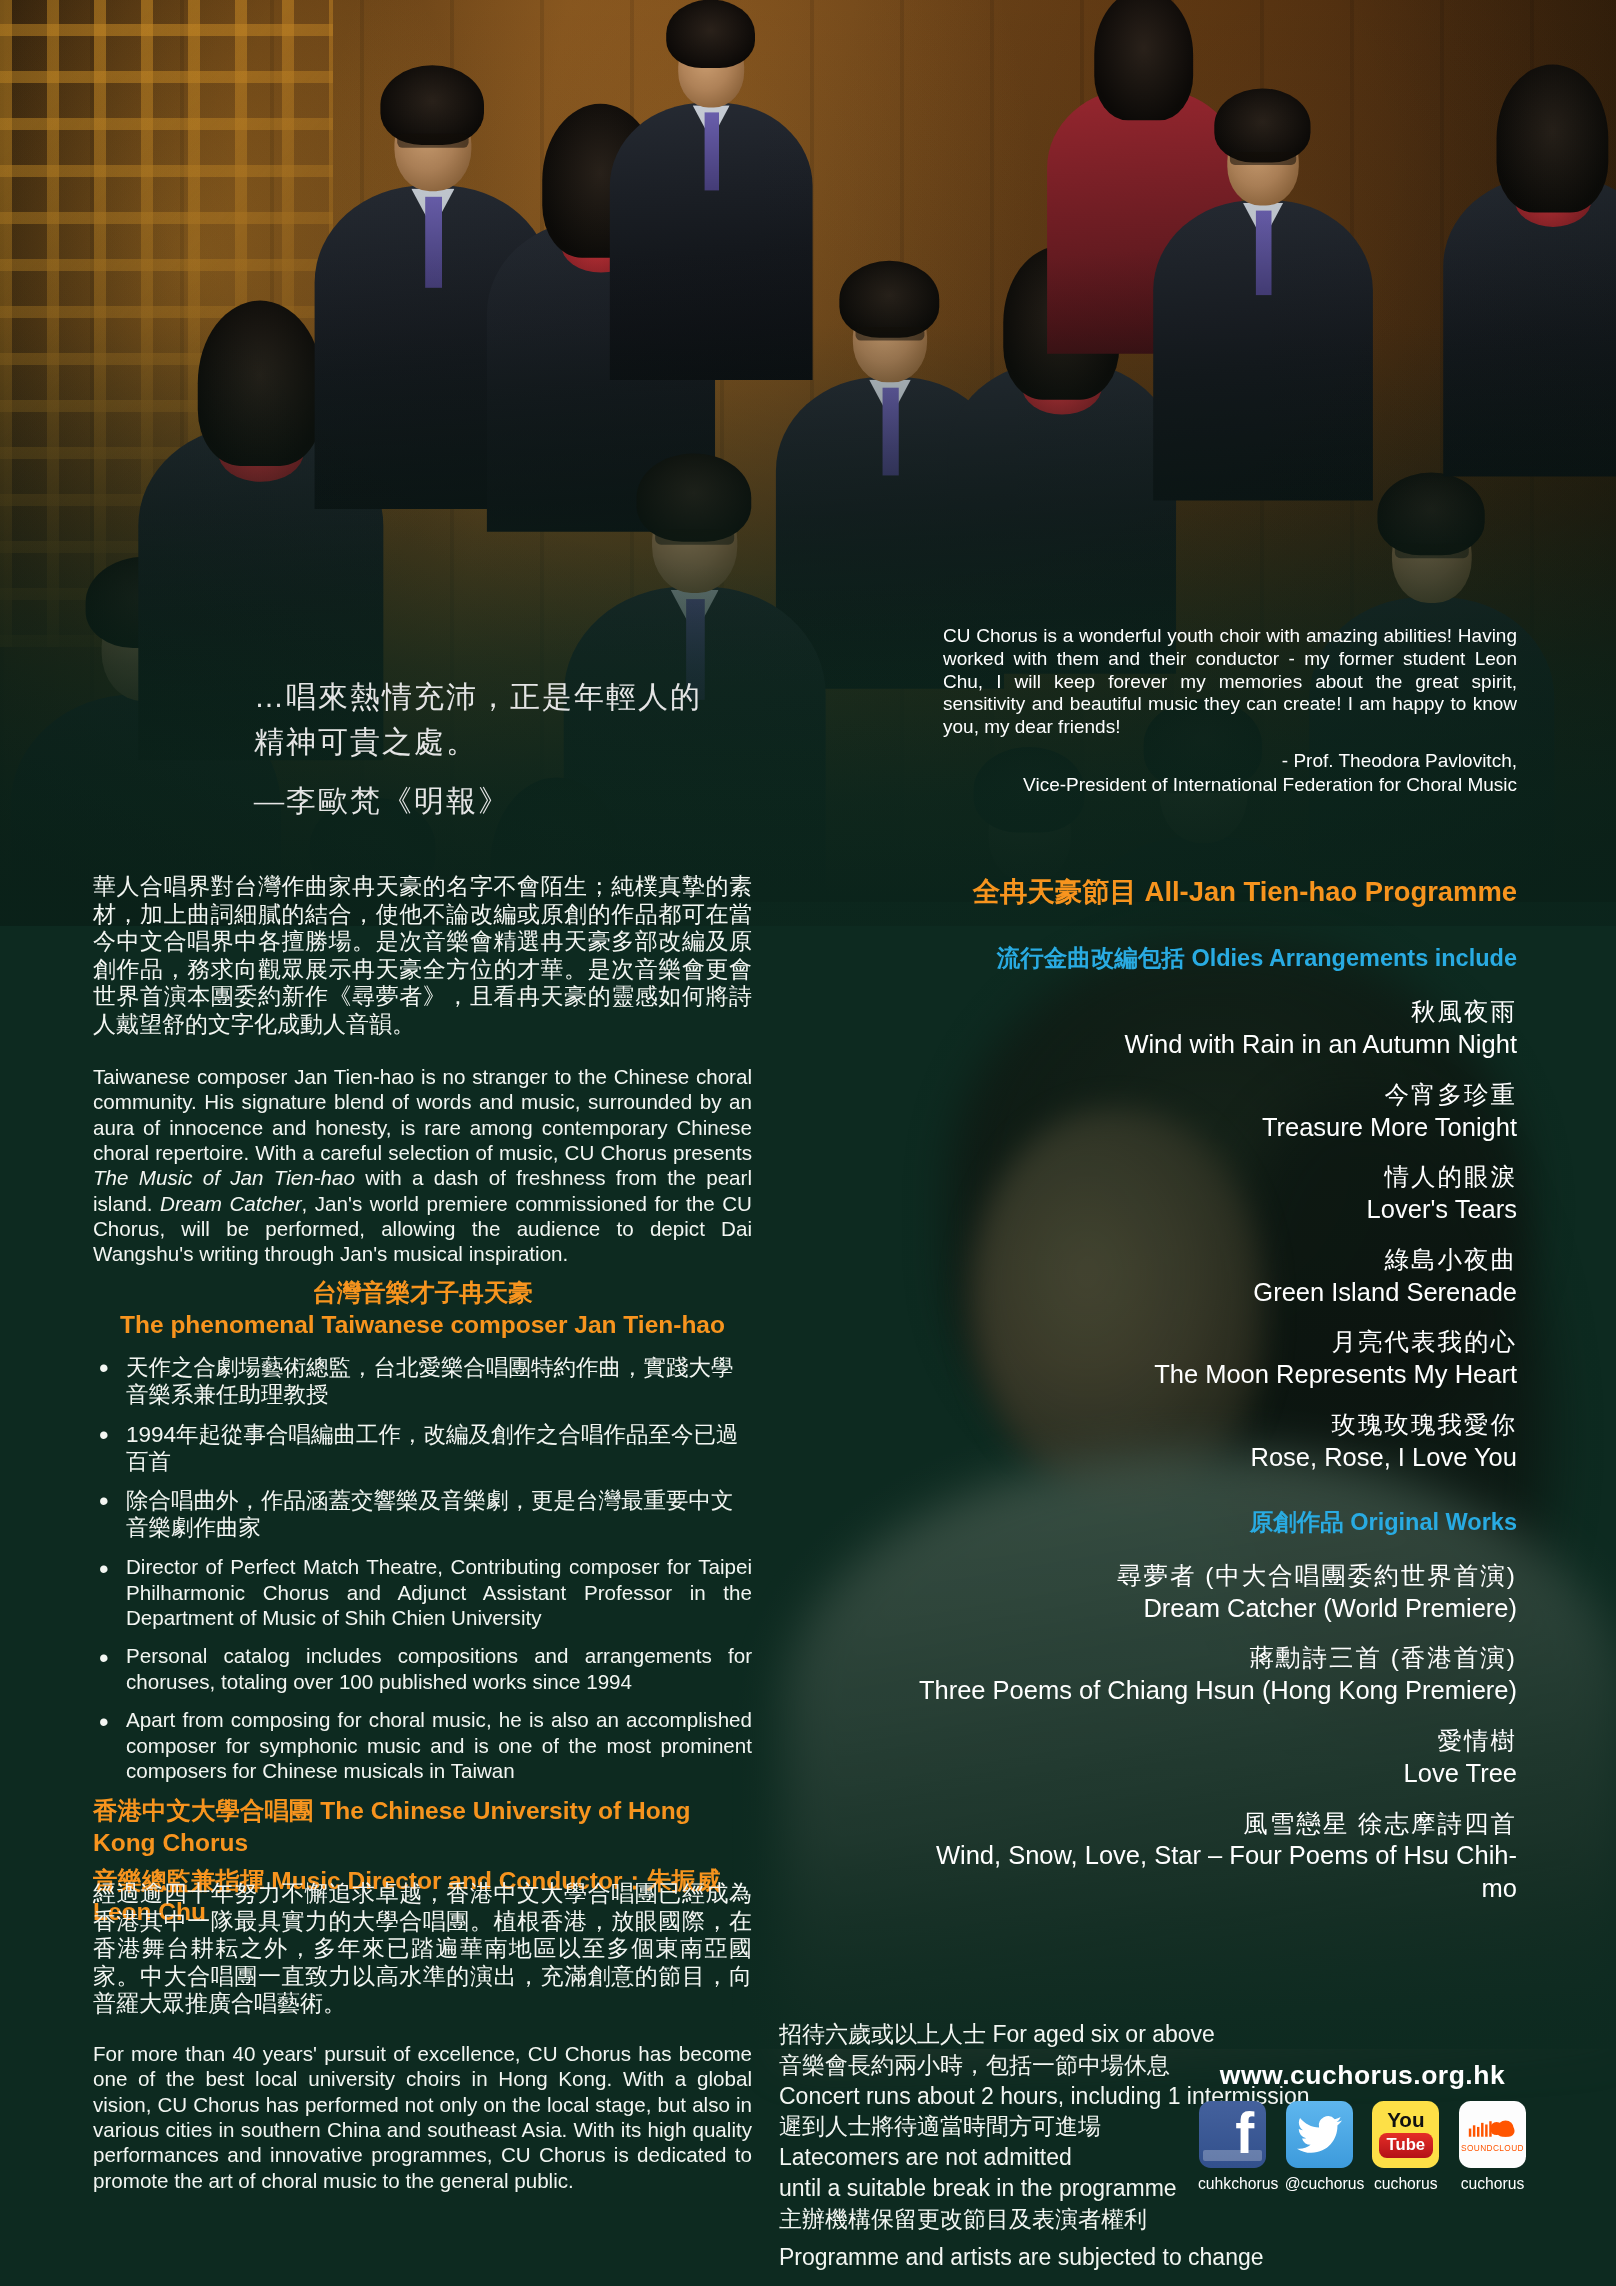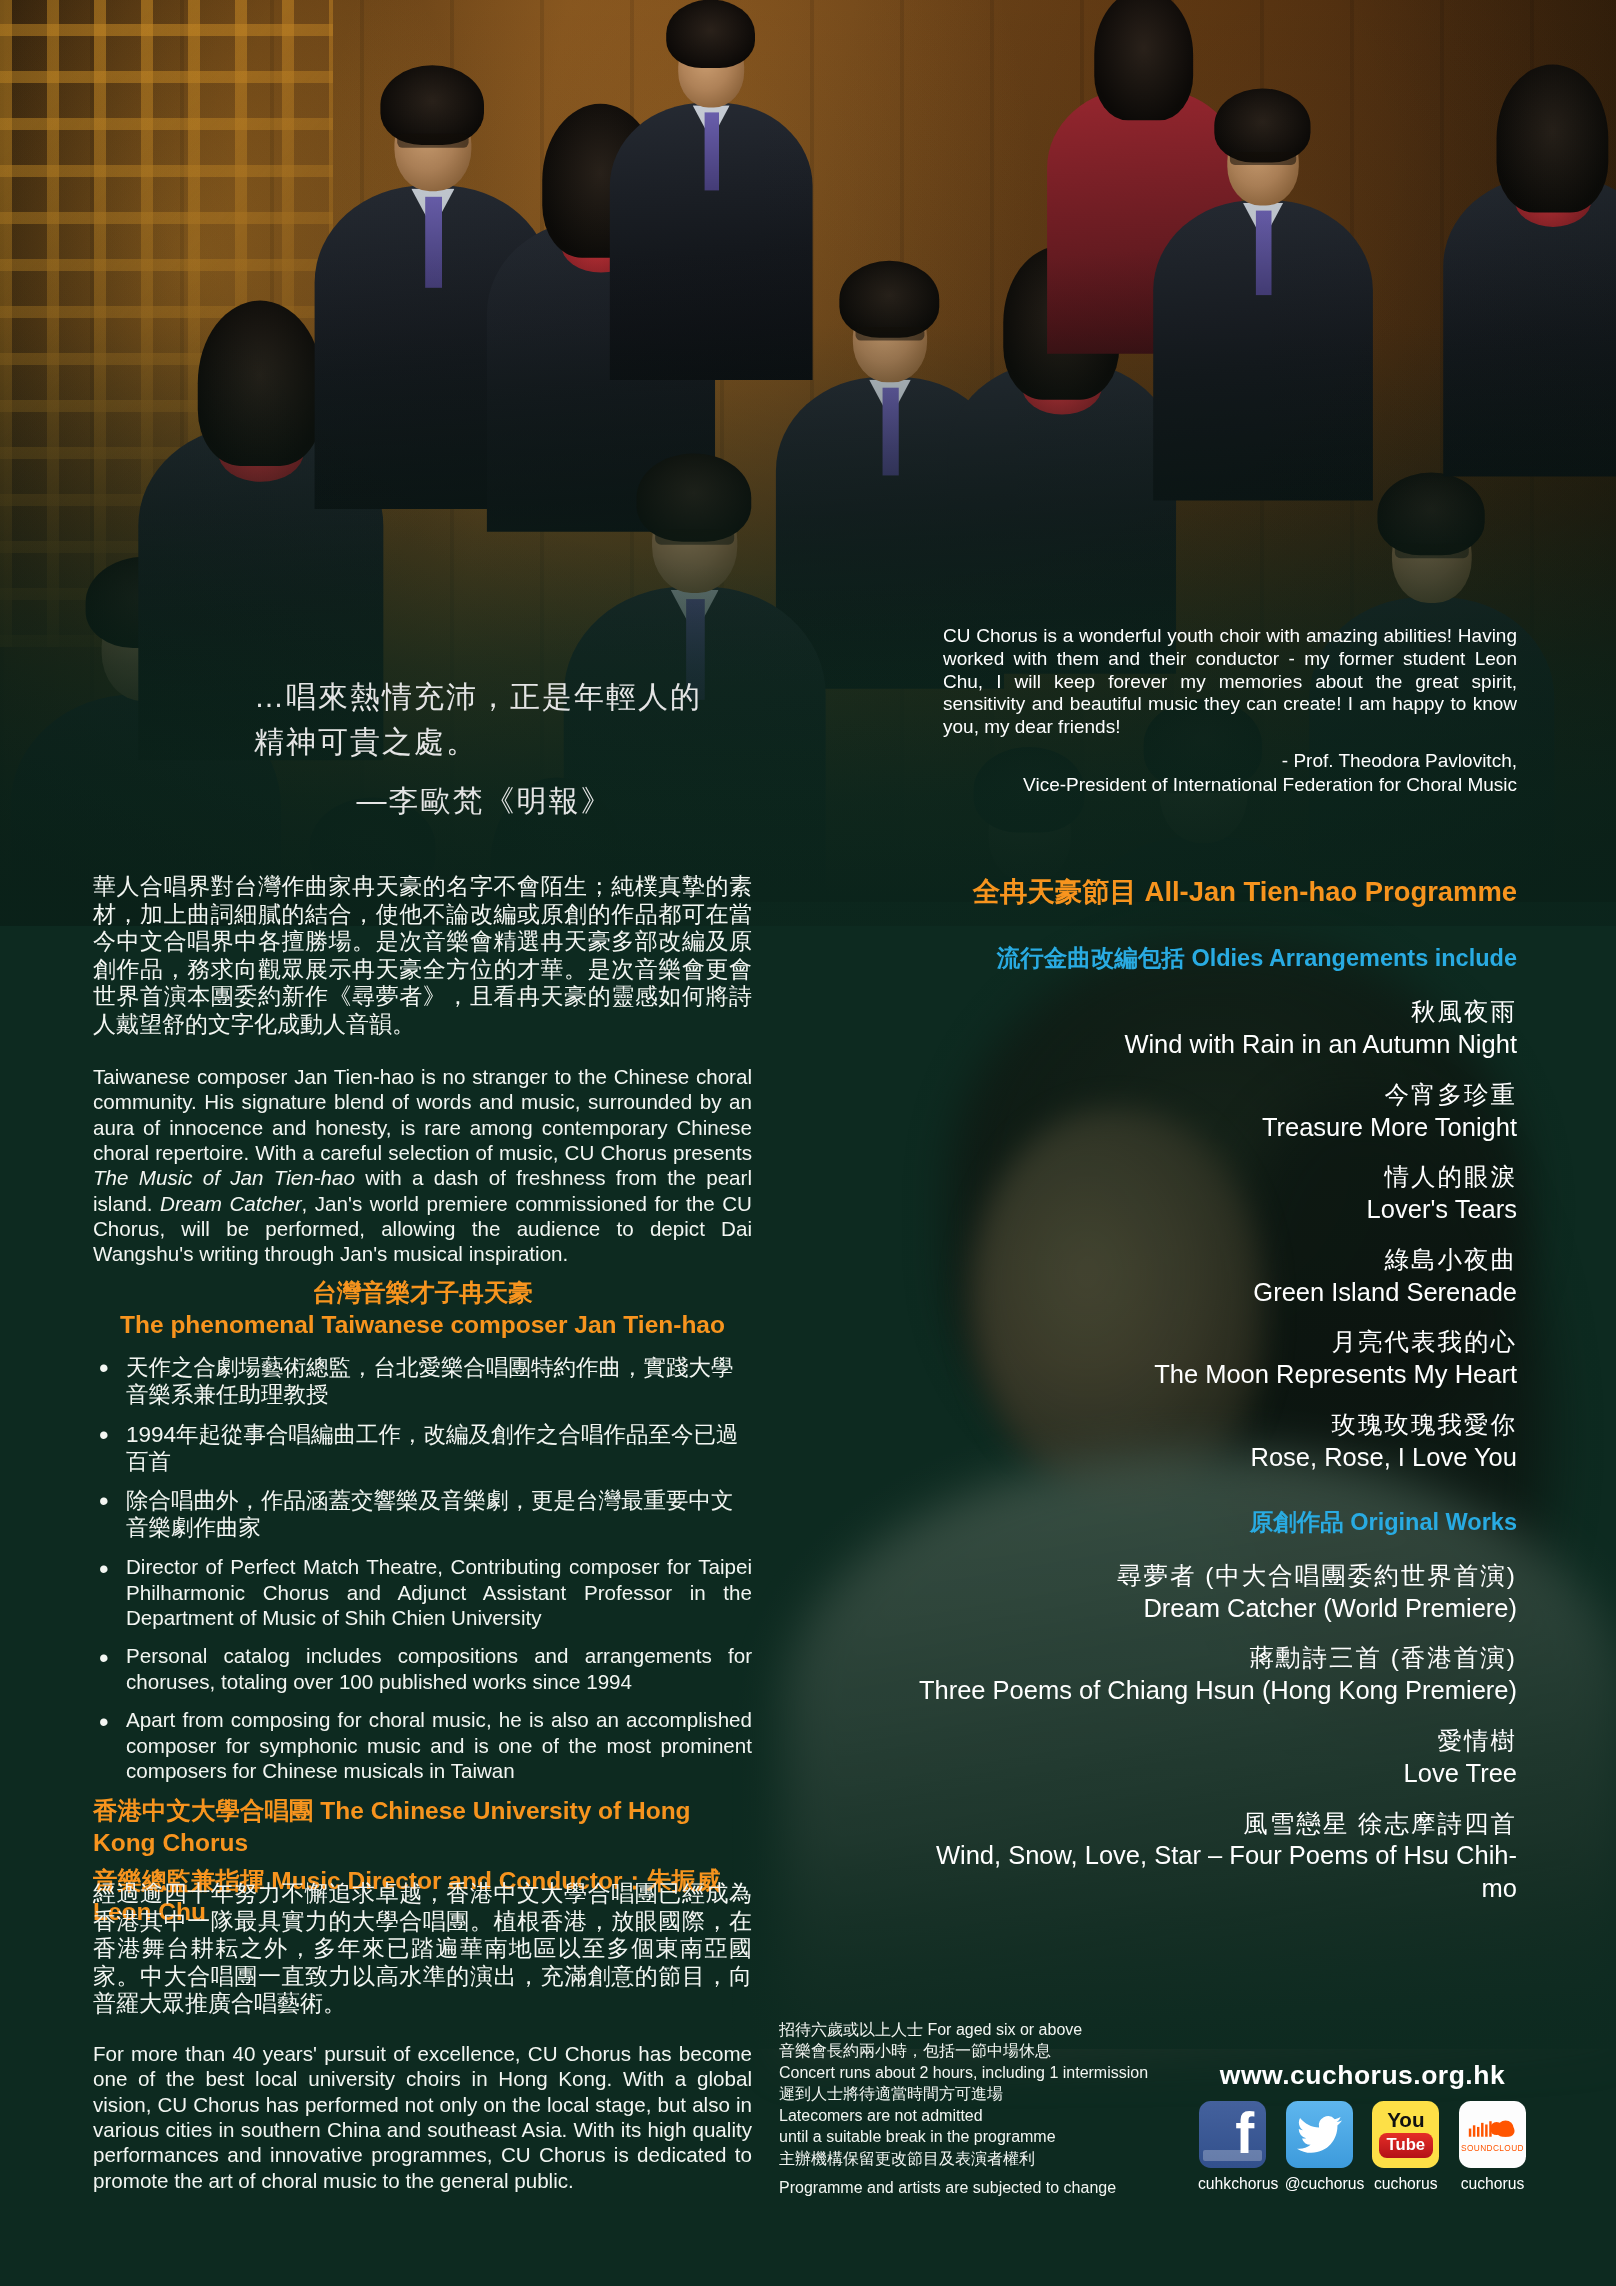--- a/index.html
+++ b/index.html
@@ -59,21 +59,21 @@
     border-radius:50% 50% 0 0/42% 42% 0 0;
     background:linear-gradient(170deg,#56685b 0%,#42544a 40%,#25372d 78%, rgba(13,42,32,0) 100%);
     filter:blur(23.5px);opacity:.82;}
   .po-tint{position:absolute;inset:0;
     background:linear-gradient(180deg, rgba(13,42,32,.40), rgba(13,42,32,.15) 40%,
       rgba(13,42,32,.50) 82%, rgba(13,42,32,.92) 100%);}
 
   
   .quote-zh-block{position:absolute;left:254px;top:674px;width:461px;z-index:6;
     font-size:30px;line-height:1.5;letter-spacing:2px;color:#e5e5e5;}
-  .quote-zh-attr{margin-top:13.7px;text-align:center;}
+  .quote-zh-attr{margin-top:13.7px;text-align:left;font-family:Liberation Serif, serif;}
   .quote-en-block{position:absolute;left:943px;top:625px;width:574px;z-index:6;
     font-size:19px;line-height:1.2;color:#fff;}
   .quote-en-text{text-align:justify;}
   .quote-en-attr{text-align:right;margin-top:9.8px;line-height:1.25;}
 
   
   .blk{position:absolute;left:93px;width:659px;z-index:6;}
   .para-zh{font-size:23px;line-height:1.2;text-align:justify;color:#f3f6f2;}
   .para-en{font-size:20.6px;line-height:1.23;text-align:justify;color:#f3f6f2;}
   .sec-head{font-weight:bold;color:#f7941e;font-size:24.5px;line-height:1.3;}
@@ -86,21 +86,21 @@
   
   .prog{position:absolute;right:99px;top:875px;width:608px;text-align:right;z-index:6;}
   .prog-title{font-size:27.4px;font-weight:bold;color:#f7941e;line-height:1.25;}
   .prog-sub{font-size:23.5px;font-weight:bold;color:#29abe2;margin-top:35px;margin-bottom:23.5px;line-height:1.25;}
   .song{margin-bottom:19.6px;}
   .song-zh{font-size:24.5px;line-height:1.26;letter-spacing:2px;color:#fff;}
   .song-en{font-size:25.5px;line-height:1.26;color:#fff;}
 
   
   .notes{position:absolute;left:779px;top:2019px;width:549px;z-index:6;}
-  .notes p{margin:0;font-size:16px;line-height:1.34;color:#f3f6f2;}
+  .notes p{margin:0;font-size:23px;line-height:1.34;color:#f3f6f2;}
   .notes p:last-child{margin-top:7.8px;}
 
   
   .footer{position:absolute;left:1198px;top:2060px;width:329px;z-index:6;text-align:center;}
   .website{font-size:26.5px;font-weight:bold;color:#fff;letter-spacing:0.5px;margin-bottom:9.8px;}
   .social-row{display:flex;justify-content:space-between;}
   .social{width:69px;}
   .sicon{width:67px;height:67px;border-radius:11.8px;position:relative;overflow:hidden;margin:0 auto;}
   .slabel{margin-top:6.9px;font-size:15.7px;color:#fff;}
   .fb{background:linear-gradient(#44619d,#32508c);}

